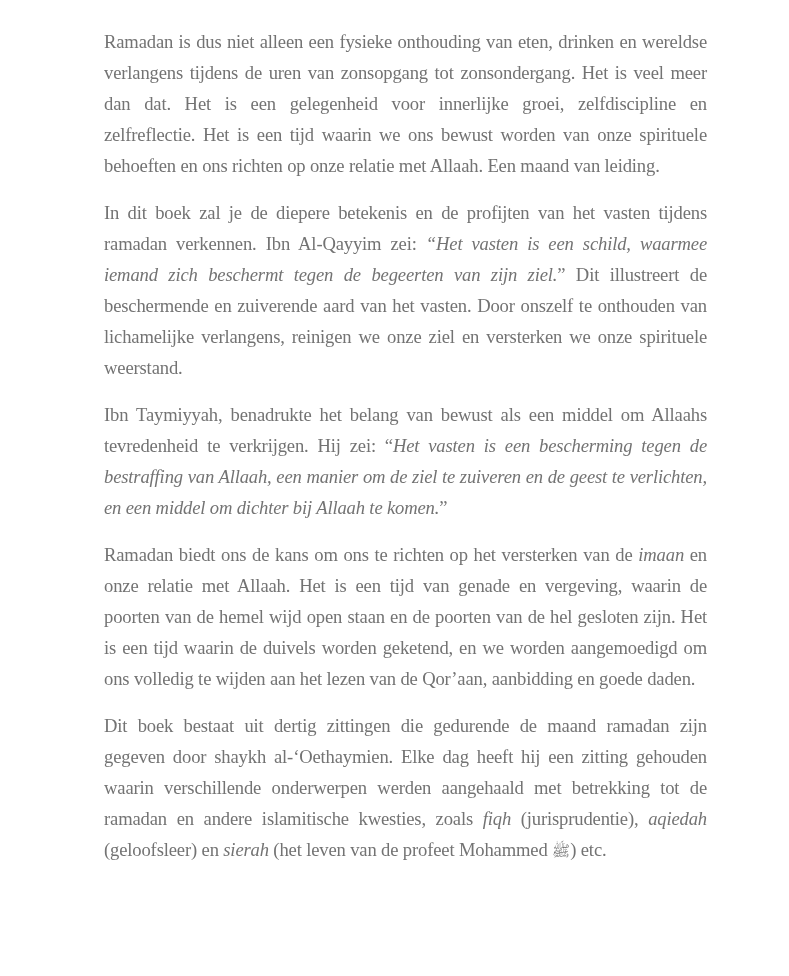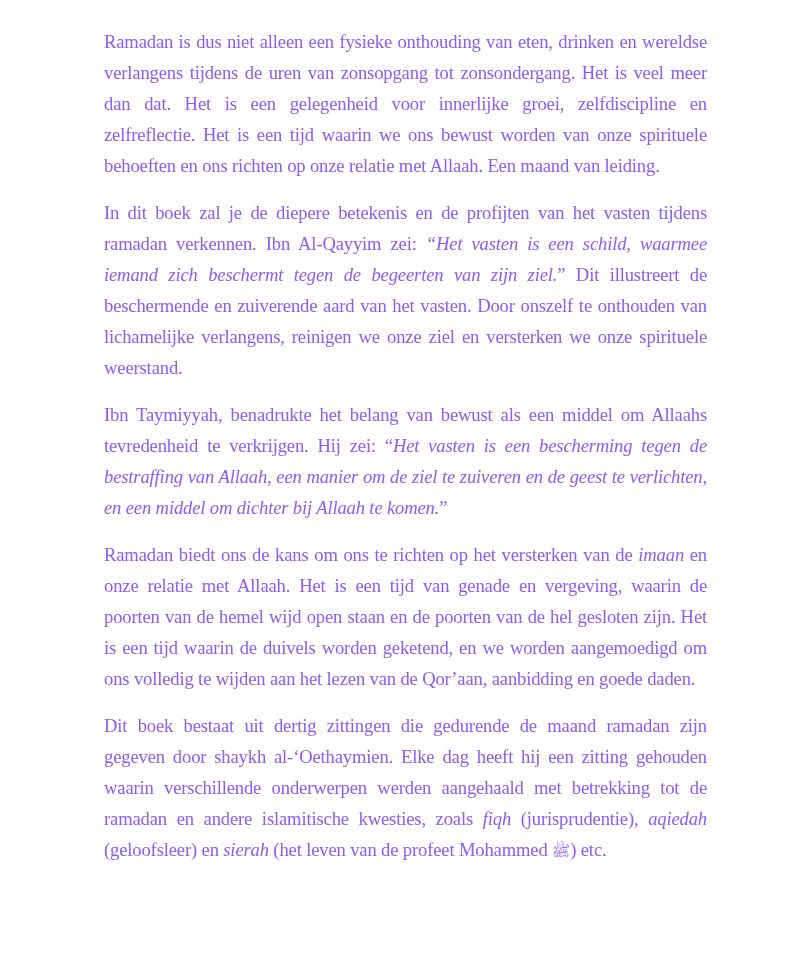--- a/index.html
+++ b/index.html
@@ -11,21 +11,21 @@
       width: 789px;
       height: 976px;
       overflow: hidden;
       position: relative;
     }
     .page {
       position: absolute;
       left: 104px;
       top: 26px;
       width: 603px;
-      color: #8b5cf6;
+      color: #737373;
       font-family: "Liberation Serif", "DejaVu Serif", serif;
       font-size: 18.6px;
       line-height: 31px;
       letter-spacing: -0.15px;
     }
     .para {
       margin: 0 0 16px 0;
       text-align: justify;
       hyphens: none;
     }

